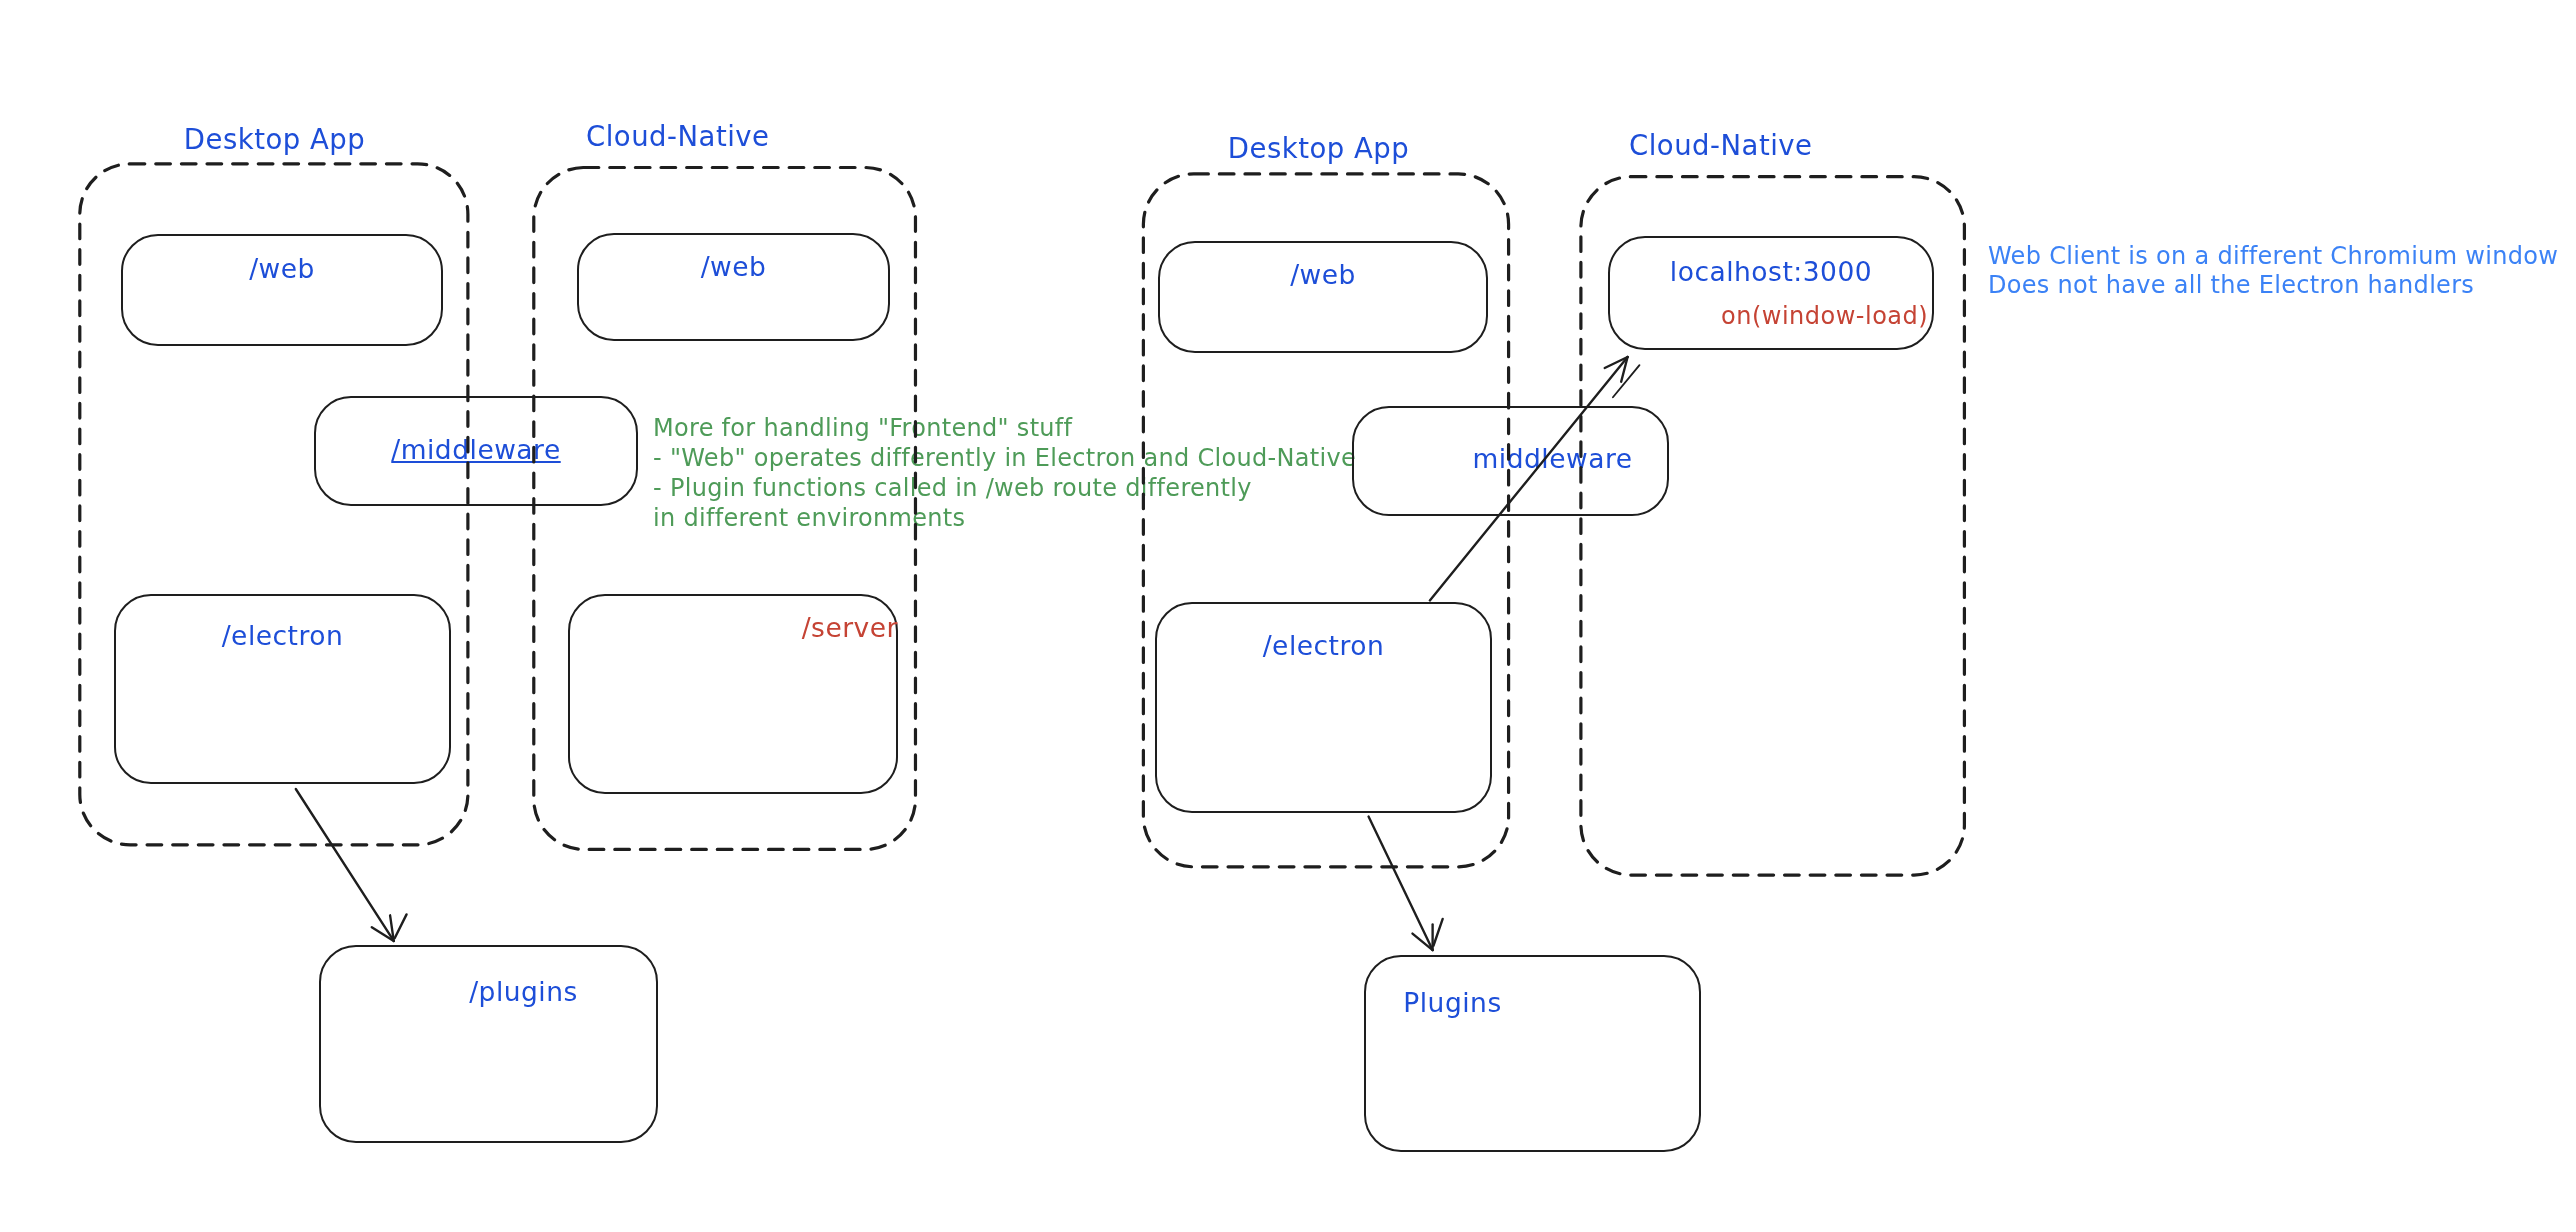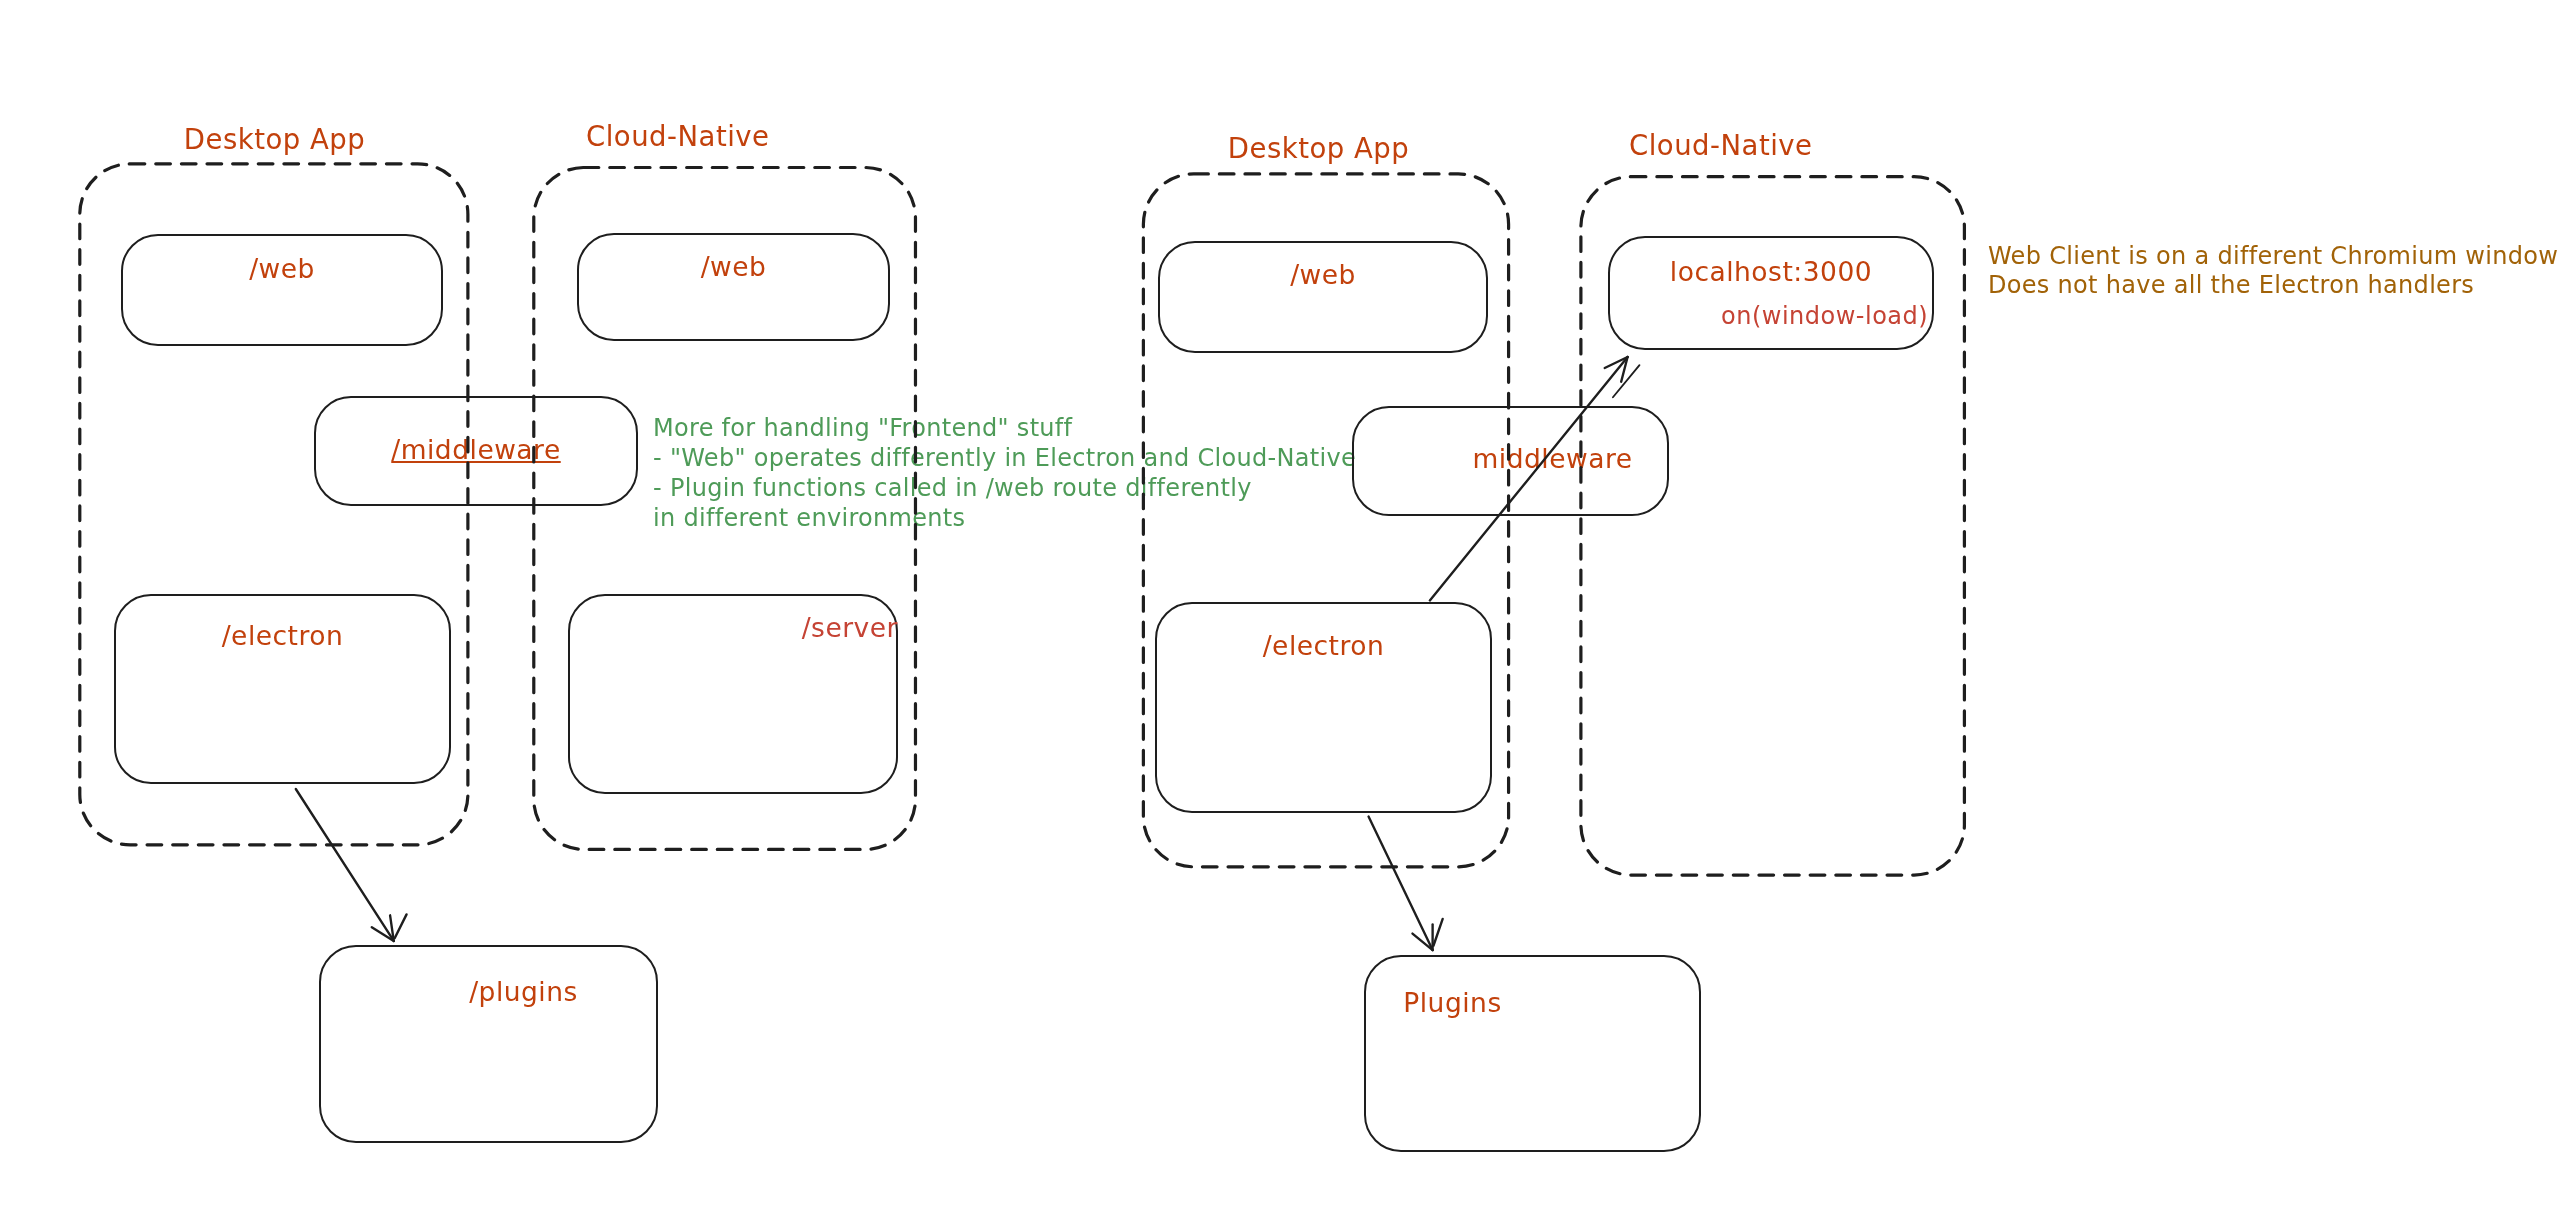--- a/index.html
+++ b/index.html
@@ -19,33 +19,33 @@
     background:transparent;
     box-sizing:border-box;
   }
   
   .lbl{
     position:absolute;
     font-size:26.5px;
     letter-spacing:0.5px;
     text-align:center;
     white-space:nowrap;
-    color:#c2410c;
+    color:#1d4ed8;
   }
   .group-lbl{font-size:27.5px;}
   .red-text{color:#c54334;}
   .note{
     position:absolute;
     font-size:24px;
     letter-spacing:0.3px;
     white-space:nowrap;
   }
   .note div{height:30px;line-height:30px;}
   .green-note{color:#4e9b58;}
-  .red-note{color:#a16207;}
+  .red-note{color:#3b82f6;}
   .red-note div{height:29px;line-height:29px;}
   svg.overlay{
     position:absolute;left:0;top:0;
     pointer-events:none;
     z-index:5;
   }
 </style>
 </head>
 <body>
 

